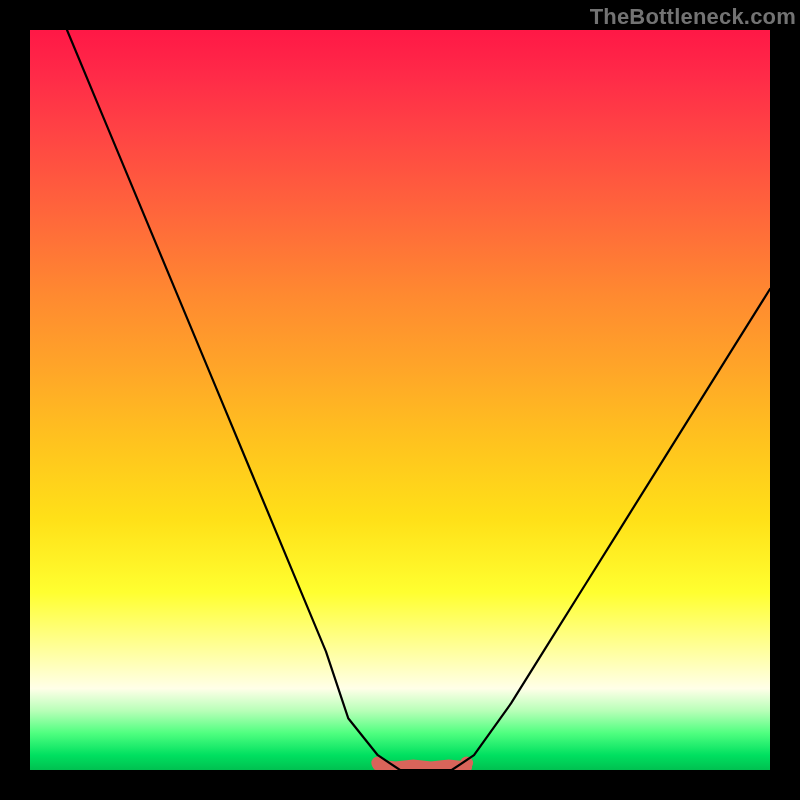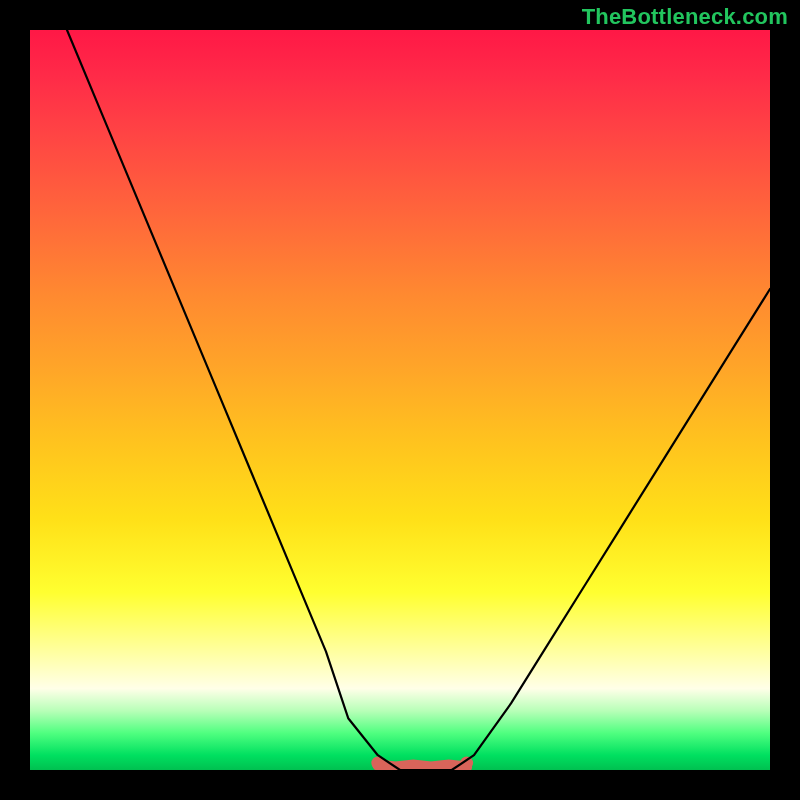--- a/index.html
+++ b/index.html
@@ -41,25 +41,25 @@
   }
   .curve-svg {
     position: absolute;
     inset: 0;
     width: 100%;
     height: 100%;
   }
   .watermark {
     position: absolute;
     top: 4px;
-    right: 12px;
+    right: 4px;
     font-family: Arial, Helvetica, sans-serif;
     font-size: 22px;
     font-weight: 600;
-    color: #22c55e;
+    color: #737373;
     letter-spacing: 0.2px;
   }
 </style>
 </head>
 <body>
 
 <div class="frame">
   <div class="watermark">TheBottleneck.com</div>
   <div class="plot-area">
     <div class="gradient-bg"></div>

